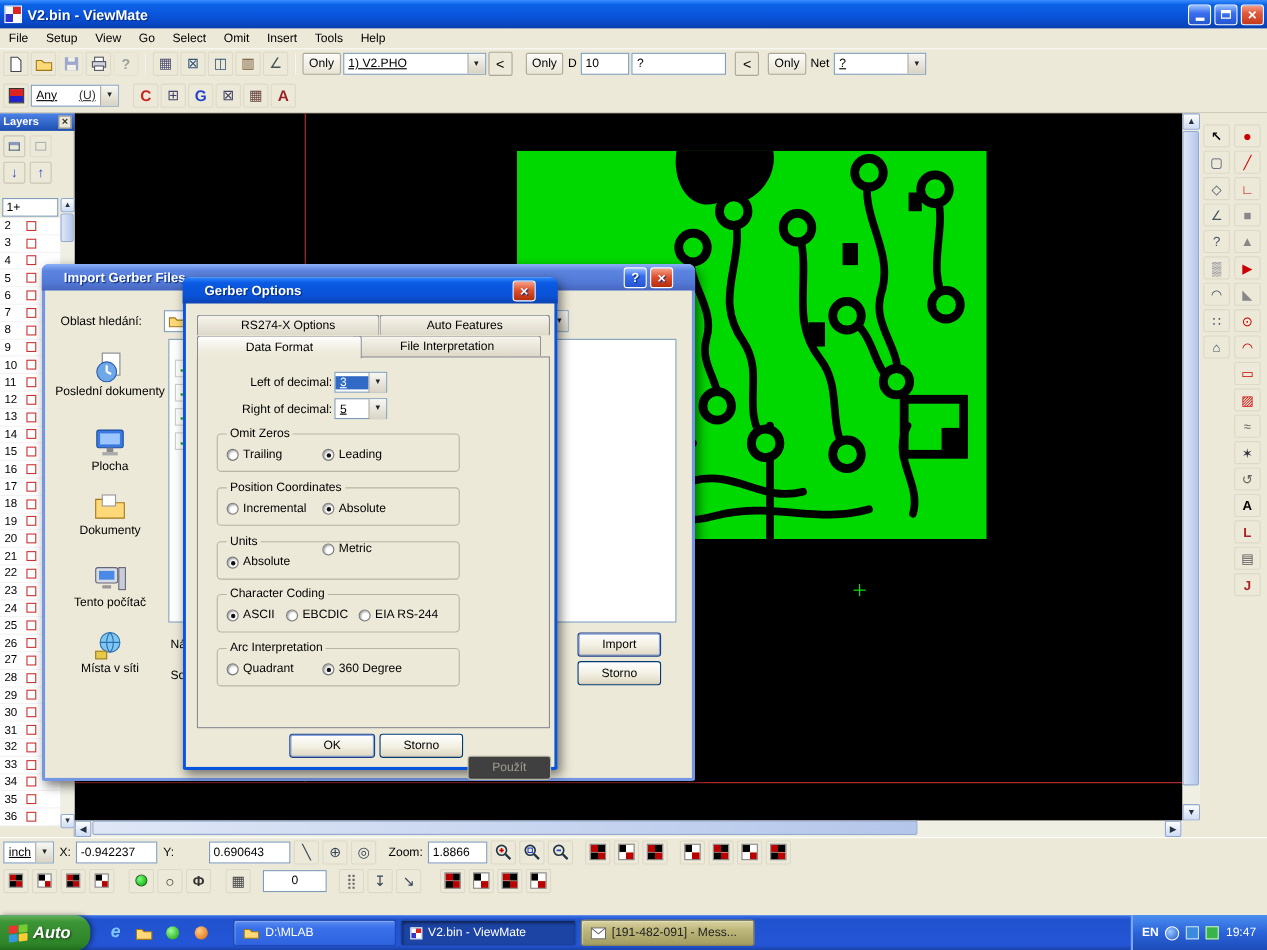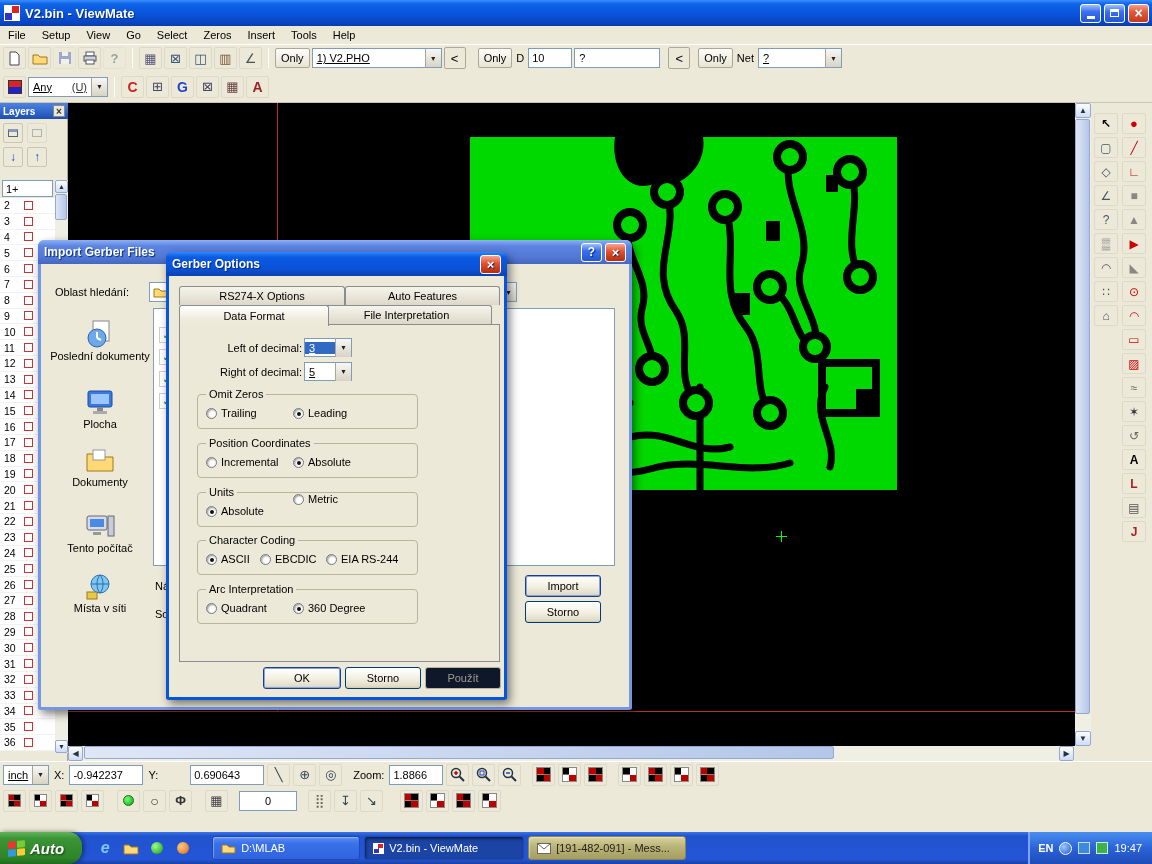--- a/index.html
+++ b/index.html
@@ -80,38 +80,38 @@
   #statusbar{position:absolute;left:0;top:761px;width:1152px;height:26px;background:#ECE9D8;display:flex;align-items:center;gap:3px;padding:0 3px;border-top:1px solid #fff;}
   #toolbar3{position:absolute;left:0;top:787px;width:1152px;height:27px;background:#ECE9D8;display:flex;align-items:center;gap:3px;padding:0 3px;}
   .pat{width:15px;height:15px;border:1px solid #888;background-image:linear-gradient(90deg,#b00 50%,#000 50%),linear-gradient(90deg,#000 50%,#b00 50%);
     background-size:100% 50%,100% 50%;background-position:0 0,0 100%;background-repeat:no-repeat;}
   .pat2{width:15px;height:15px;border:1px solid #888;background-image:linear-gradient(90deg,#000 50%,#fff 50%),linear-gradient(90deg,#fff 50%,#b00 50%);
     background-size:100% 50%,100% 50%;background-position:0 0,0 100%;background-repeat:no-repeat;}
 
   
   .dlg{position:absolute;border:3px solid #0855DD;border-top:none;border-radius:7px 7px 3px 3px;background:#ECE9D8;box-shadow:3px 4px 10px rgba(0,0,0,.5);}
   .dlg.inactive{border-color:#7596E3;}
-  .dlgTitle{height:24px;margin:0 -3px;position:relative;z-index:1;border-radius:6px 6px 0 0;display:flex;align-items:center;padding:0 6px;gap:3px;
+  .dlgTitle{height:24px;margin:0 -3px;position:relative;z-index:1;border-radius:6px 6px 0 0;display:flex;align-items:center;padding:0 20px;gap:3px;
     background:linear-gradient(180deg,#2f87ff 0%,#0a5ae2 22%,#0a52d8 70%,#0b42b0 100%);color:#fff;font-weight:bold;font-size:12px;text-shadow:1px 1px 1px #012a7a;}
   .dlg.inactive .dlgTitle{background:linear-gradient(180deg,#8cb0f8 0%,#5d84e0 25%,#5379d6 70%,#4666c0 100%);}
   .dlgTitle .t{flex:1;}
   .tclose,.thelp{width:21px;height:19px;border:1px solid #fff;border-radius:3px;display:flex;align-items:center;justify-content:center;color:#fff;font-weight:bold;font-size:13px;}
   .tclose{background:linear-gradient(180deg,#f7a38c,#e0512e 45%,#b52c0b);}
   .thelp{background:linear-gradient(180deg,#9cc0ff,#3a6ff0 40%,#2456d0);font-size:12px;}
 
   .grp{position:absolute;border:1px solid #b7b5a0;border-radius:4px;}
   .grp .leg{position:absolute;top:-7px;left:8px;background:#ECE9D8;padding:0 3px;white-space:nowrap;}
   .ropt{position:absolute;display:flex;align-items:center;gap:4px;white-space:nowrap;}
   .radio{width:11px;height:11px;border-radius:50%;background:#fff;border:1px solid #777;box-shadow:inset 1px 1px 2px rgba(0,0,0,.4);position:relative;flex:none;}
   .radio.on::after{content:"";position:absolute;left:3px;top:3px;width:4px;height:4px;border-radius:50%;background:#111;}
 
   .btn{position:absolute;height:22px;border:1px solid #003C74;border-radius:3px;display:flex;align-items:center;justify-content:center;font-size:11px;
     background:linear-gradient(180deg,#fff,#f2efe1 55%,#e2dcc8 90%,#d1c9b0);}
   .btn.def{box-shadow:inset 0 0 0 1px #87a5e0;border-color:#1b3f86;}
-  .btn.dis{color:#a09c90;border-color:#b8b4a4;background:#0f172a;box-shadow:none;}
+  .btn.dis{color:#a09c90;border-color:#b8b4a4;background:#404040;box-shadow:none;margin-top:20px;}
 
   .tab{position:absolute;border:1px solid #898C95;border-bottom:none;border-radius:3px 3px 0 0;display:flex;align-items:center;justify-content:center;
     background:linear-gradient(180deg,#f6f4ec,#ddd8c8);}
   .tab.active{background:linear-gradient(180deg,#fff,#f0ede0 60%,#ece9d8);z-index:3;}
   .tabpane{position:absolute;border:1px solid #898C95;background:#ECE9D8;z-index:2;}
 
   
   .place{position:absolute;width:102px;display:flex;flex-direction:column;align-items:center;text-align:center;gap:2px;}
   #fileList{position:absolute;left:112px;top:68px;width:462px;height:258px;background:#fff;border:1px solid #7F9DB9;}
   .fitem{position:absolute;left:5px;width:16px;height:16px;display:flex;align-items:center;justify-content:center;background:#fff;border:1px solid #cfcfcf;color:#0a0;font-size:11px;font-weight:bold;}
@@ -151,21 +151,21 @@
       </span>
   </div>
 
   <div id="menubar">
 
   <span class="menu-item">File</span>
       <span class="menu-item">Setup</span>
       <span class="menu-item">View</span>
       <span class="menu-item">Go</span>
       <span class="menu-item">Select</span>
-      <span class="menu-item">Zeros</span>
+      <span class="menu-item">Omit</span>
       <span class="menu-item">Insert</span>
       <span class="menu-item">Tools</span>
       <span class="menu-item">Help</span>
     </div>
 
   <div id="toolbar1" class="toolbar">
     <span class="tbtn">
         <svg width="13" height="15">
           <path d="M2 1h6l3 3v10H2z" fill="#fff" stroke="#445"></path>
         </svg>

